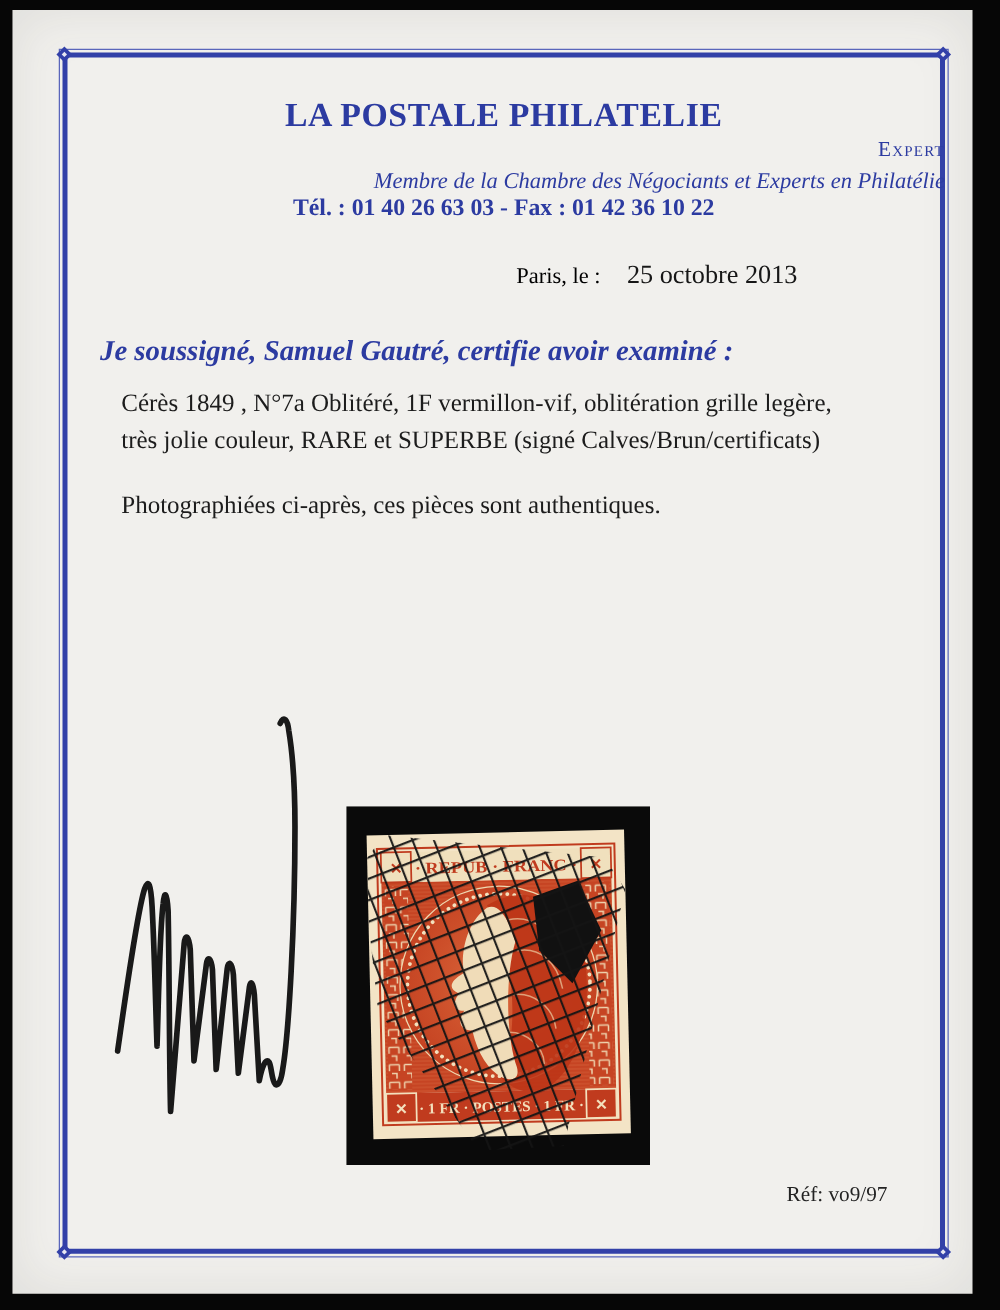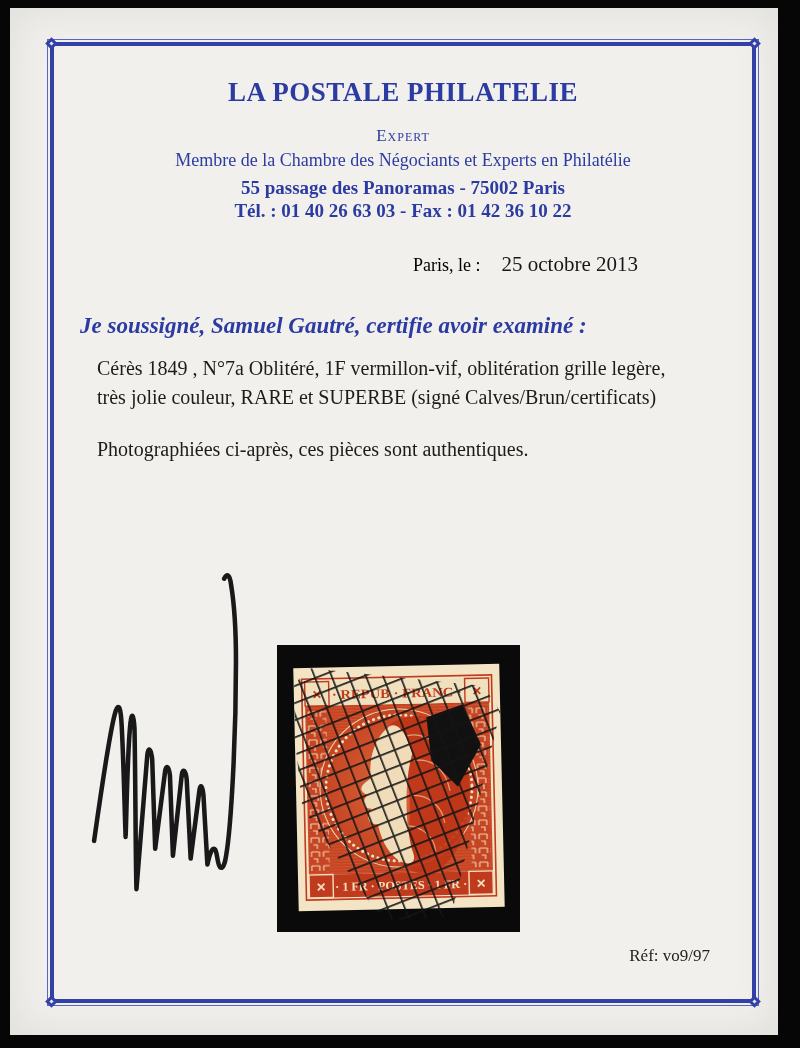--- a/index.html
+++ b/index.html
@@ -13,22 +13,22 @@
           border:4px solid #3240a8;outline:1px solid #5a66bb;outline-offset:2px;}
   .corner{position:absolute;width:9px;height:9px;background:#3240a8;transform:rotate(45deg);}
   .corner::after{content:"";position:absolute;left:3px;top:3px;width:3px;height:3px;background:#e8e8f2;}
   .c-tl{left:-7px;top:-7px}.c-tr{right:-7px;top:-7px}
   .c-bl{left:-7px;bottom:-7px}.c-br{right:-7px;bottom:-7px}
 
   .content{position:absolute;left:40px;top:34px;width:706px;height:1010px;}
   header{ text-align:center; padding-top:36px; color:#2c3ba1;}
   .company{font-size:27px;font-weight:bold;letter-spacing:.5px;line-height:1.1;}
   .expert{font-size:27px;font-weight:bold;line-height:1.05;}
-  .role{font-size:17px;font-variant:small-caps;letter-spacing:1px;margin-top:18px;}
-  .memb{font-size:18px;line-height:1.2;}
+  .role{font-size:17px;font-variant:small-caps;letter-spacing:1px;margin-top:2px;text-align:right;}
+  .memb{font-size:18px;font-style:italic;line-height:1.2;text-align:right;}
   .memb.first{margin-top:4px;}
   .addr{font-size:19px;font-weight:bold;line-height:1.22;}
   .addr.first{margin-top:5px;}
 
   .dateline{margin-top:29px;margin-left:363px;white-space:nowrap;}
   .dlabel{color:#000000;font-size:18px;}
   .dval{color:#171717;font-size:21px;margin-left:17px;}
 
   .intro{margin-top:36px;margin-left:30px;color:#2c3ba1;
          font-size:23px;font-weight:bold;font-style:italic;}
@@ -50,21 +50,20 @@
       <span class="corner c-tr"></span>
       <span class="corner c-bl"></span>
       <span class="corner c-br"></span>
     </div>
 
     <div class="content">
       <header>
         <div class="company">LA POSTALE PHILATELIE</div>
         <div class="role">Expert</div>
         <div class="memb first">Membre de la Chambre des Négociants et Experts en Philatélie</div>
-        <div class="addr first">55 passage des Panoramas - 75002 Paris</div>
         <div class="addr">Tél. : 01 40 26 63 03 - Fax : 01 42 36 10 22</div>
       </header>
 
       <div class="dateline">
         <span class="dlabel">Paris, le :</span>
         <span class="dval">25 octobre 2013</span>
       </div>
 
       <div class="intro">Je soussigné, Samuel Gautré, certifie avoir examiné :</div>
       <p class="desc">Cérès 1849 , N°7a Oblitéré, 1F vermillon-vif, oblitération grille legère, très jolie couleur, RARE et SUPERBE (signé Calves/Brun/certificats)</p>

